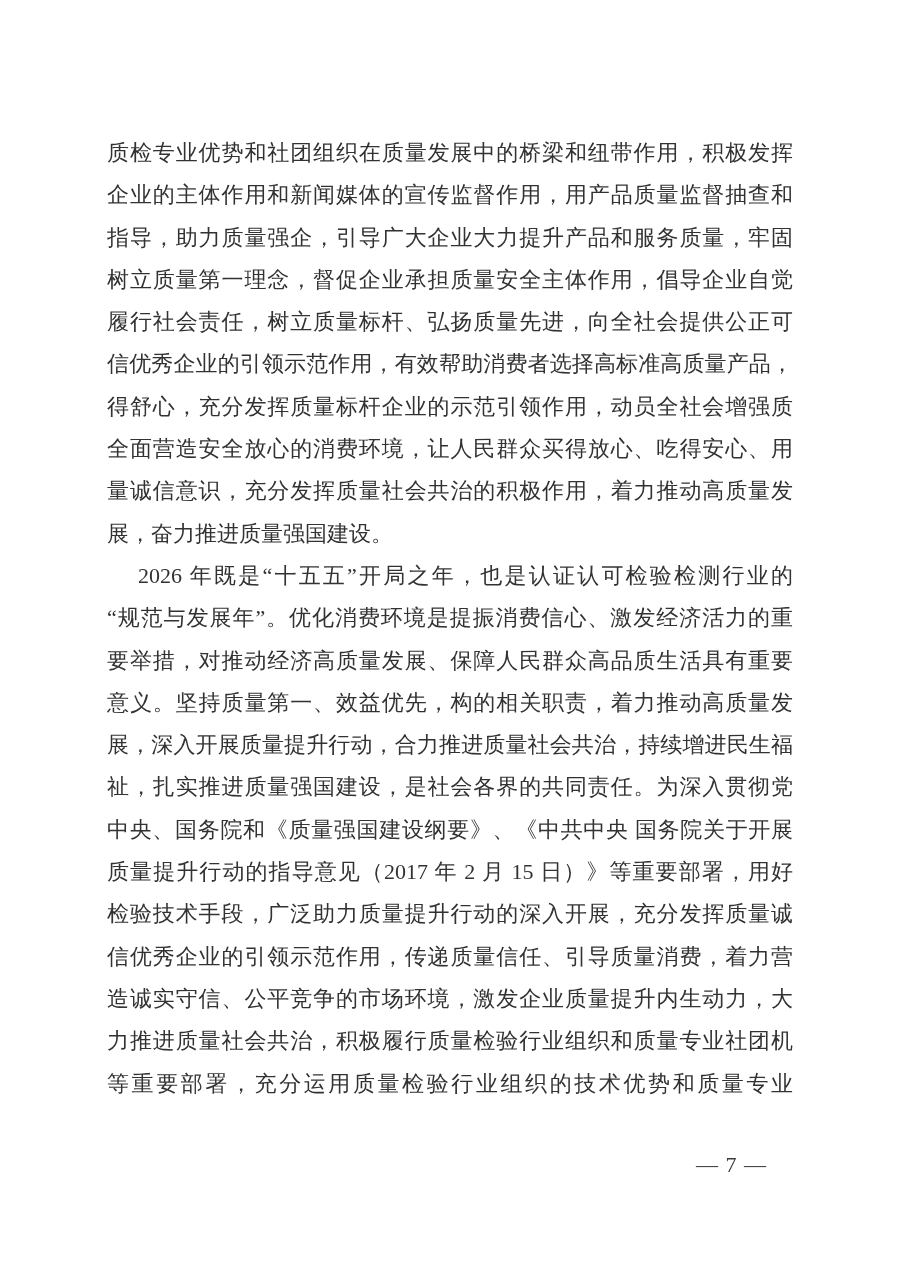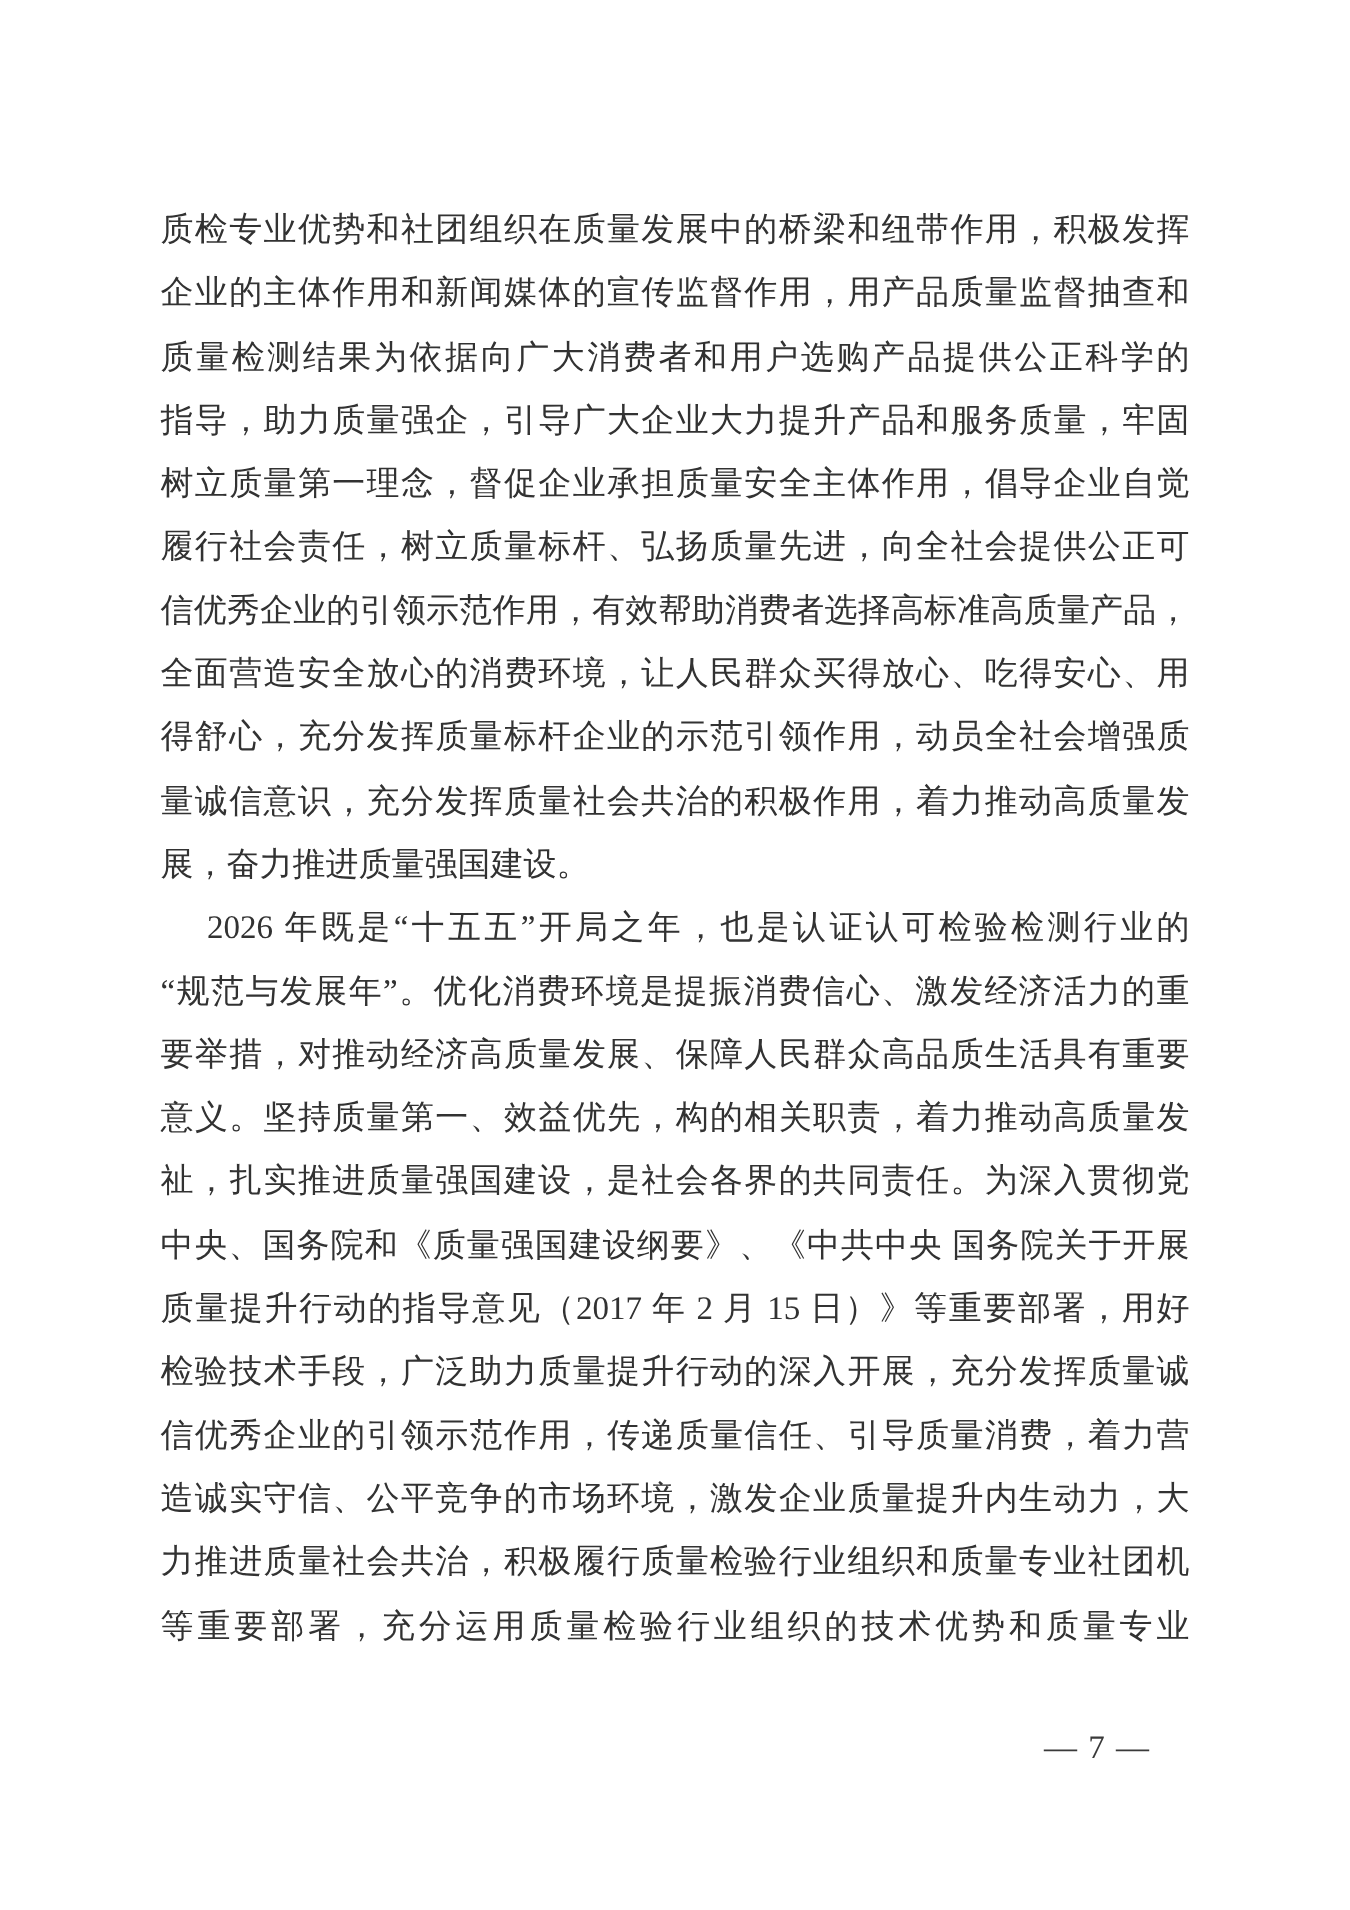--- a/index.html
+++ b/index.html
@@ -58,35 +58,35 @@
   }
 </style>
 </head>
 <body>
 
 <div class="page">
   <div class="content" id="document-content">
       <div class="paragraph">
         <div class="line">质检专业优势和社团组织在质量发展中的桥梁和纽带作用，积极发挥</div>
         <div class="line">企业的主体作用和新闻媒体的宣传监督作用，用产品质量监督抽查和</div>
-        <div class="line">质量检测结果为依据向广大消费者和用户选购产品提供公正科学的</div>
         <div class="line">指导，助力质量强企，引导广大企业大力提升产品和服务质量，牢固</div>
         <div class="line">树立质量第一理念，督促企业承担质量安全主体作用，倡导企业自觉</div>
         <div class="line">履行社会责任，树立质量标杆、弘扬质量先进，向全社会提供公正可</div>
         <div class="line">信优秀企业的引领示范作用，有效帮助消费者选择高标准高质量产品，</div>
+        <div class="line">得舒心，充分发挥质量标杆企业的示范引领作用，动员全社会增强质</div>
         <div class="line">全面营造安全放心的消费环境，让人民群众买得放心、吃得安心、用</div>
-        <div class="line">得舒心，充分发挥质量标杆企业的示范引领作用，动员全社会增强质</div>
         <div class="line">量诚信意识，充分发挥质量社会共治的积极作用，着力推动高质量发</div>
         <div class="line align-left">展，奋力推进质量强国建设。</div>
       </div>
       <div class="paragraph">
         <div class="line indent">2026 年既是“十五五”开局之年，也是认证认可检验检测行业的</div>
         <div class="line">“规范与发展年”。优化消费环境是提振消费信心、激发经济活力的重</div>
         <div class="line">要举措，对推动经济高质量发展、保障人民群众高品质生活具有重要</div>
         <div class="line">意义。坚持质量第一、效益优先，构的相关职责，着力推动高质量发</div>
+        <div class="line">展，深入开展质量提升行动，合力推进质量社会共治，持续增进民生福</div>
         <div class="line">祉，扎实推进质量强国建设，是社会各界的共同责任。为深入贯彻党</div>
         <div class="line">中央、国务院和《质量强国建设纲要》、《中共中央 国务院关于开展</div>
         <div class="line">质量提升行动的指导意见（2017 年 2 月 15 日）》等重要部署，用好</div>
         <div class="line">检验技术手段，广泛助力质量提升行动的深入开展，充分发挥质量诚</div>
         <div class="line">信优秀企业的引领示范作用，传递质量信任、引导质量消费，着力营</div>
         <div class="line">造诚实守信、公平竞争的市场环境，激发企业质量提升内生动力，大</div>
         <div class="line">力推进质量社会共治，积极履行质量检验行业组织和质量专业社团机</div>
         <div class="line">等重要部署，充分运用质量检验行业组织的技术优势和质量专业</div>
       </div>
     </div>

